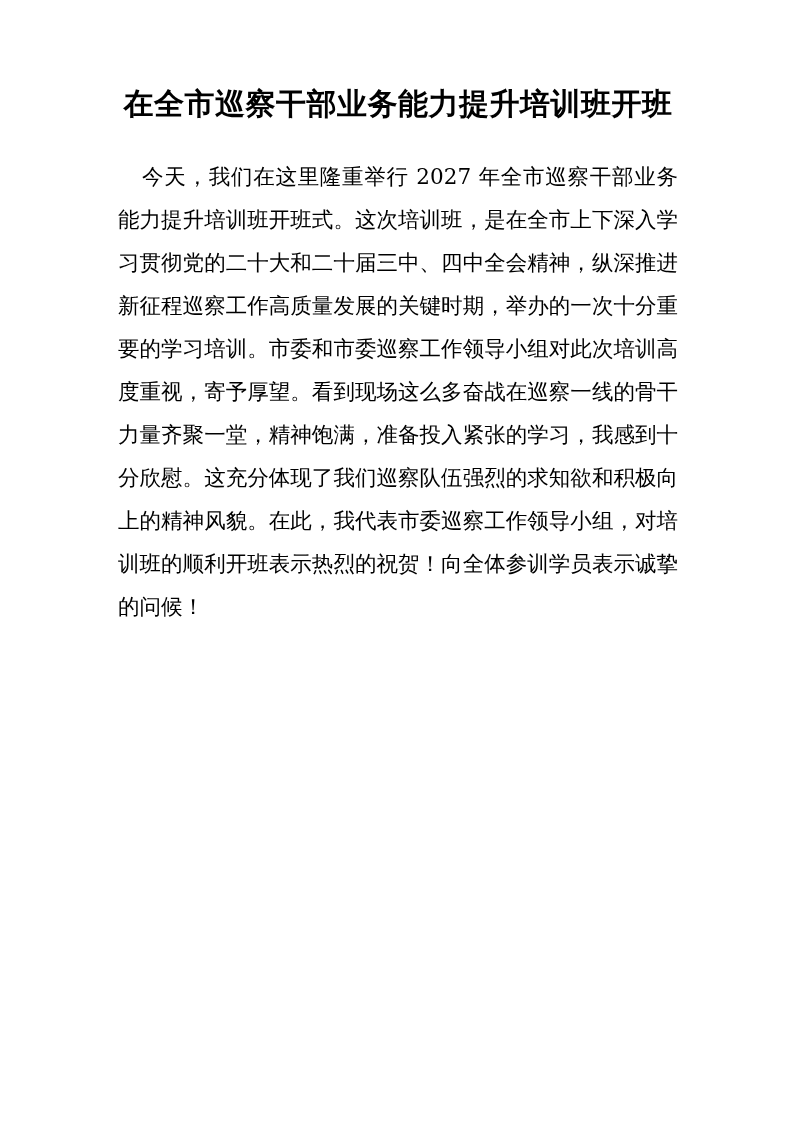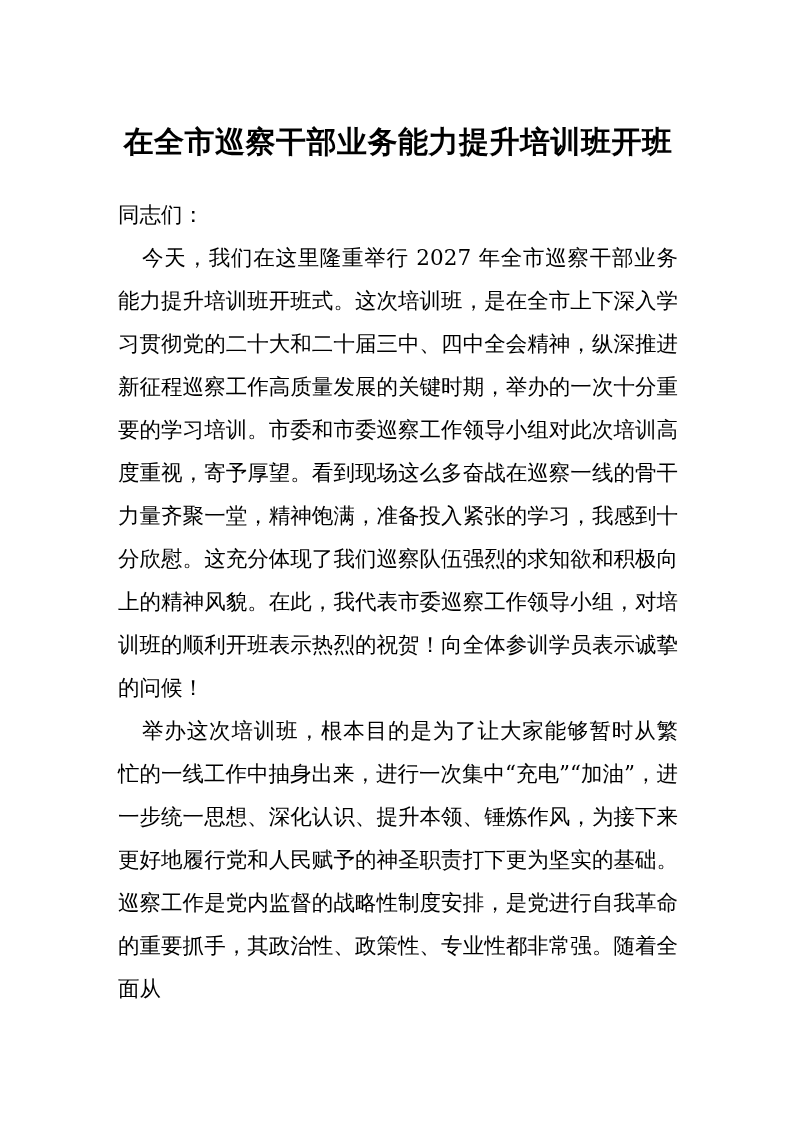--- a/index.html
+++ b/index.html
@@ -7,21 +7,21 @@
     padding: 0;
     background: #ffffff;
   }
   .page {
     position: relative;
     width: 793px;
     height: 1122px;
     background: #ffffff;
     overflow: hidden;
     box-sizing: border-box;
-    padding: 118px 115px 0 118px;
+    padding: 80px 115px 0 118px;
     color: #000000;
   }
   .doc-title {
     margin: 0;
     font-family: "DejaVu Serif", "Liberation Serif", serif;
     font-weight: 700;
     font-size: 30px;
     line-height: 48px;
     letter-spacing: 0.5px;
     text-align: center;
@@ -50,17 +50,15 @@
 </style>
 </head>
 <body>
 
 <div class="page">
   <h1 class="doc-title">
     <span class="title-line">在全市巡察干部业务能力提升培训班开班</span>
   </h1>
 
   <div class="doc-body">
-    <p class="salutation">同志们：</p>
     <p class="para-indent">今天，我们在这里隆重举行 2027 年全市巡察干部业务能力提升培训班开班式。这次培训班，是在全市上下深入学习贯彻党的二十大和二十届三中、四中全会精神，纵深推进新征程巡察工作高质量发展的关键时期，举办的一次十分重要的学习培训。市委和市委巡察工作领导小组对此次培训高度重视，寄予厚望。看到现场这么多奋战在巡察一线的骨干力量齐聚一堂，精神饱满，准备投入紧张的学习，我感到十分欣慰。这充分体现了我们巡察队伍强烈的求知欲和积极向上的精神风貌。在此，我代表市委巡察工作领导小组，对培训班的顺利开班表示热烈的祝贺！向全体参训学员表示诚挚的问候！</p>
-    <p class="para-indent">举办这次培训班，根本目的是为了让大家能够暂时从繁忙的一线工作中抽身出来，进行一次集中“充电”“加油”，进一步统一思想、深化认识、提升本领、锤炼作风，为接下来更好地履行党和人民赋予的神圣职责打下更为坚实的基础。巡察工作是党内监督的战略性制度安排，是党进行自我革命的重要抓手，其政治性、政策性、专业性都非常强。随着全面从</p>
   </div>
 </div>
 
 </body></html>

